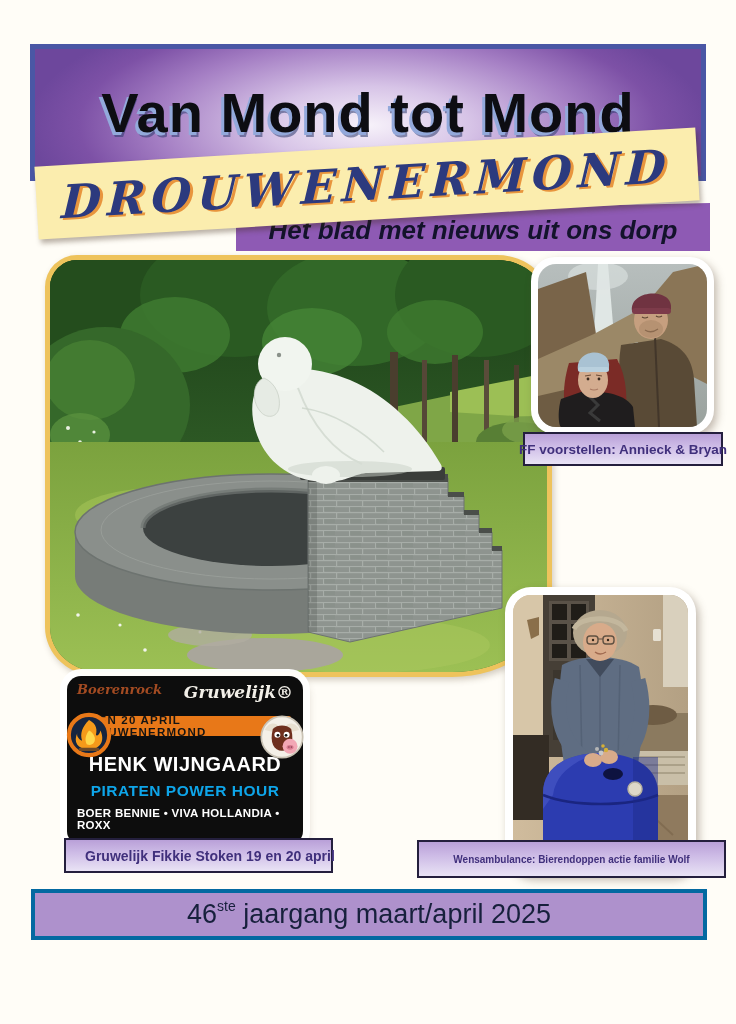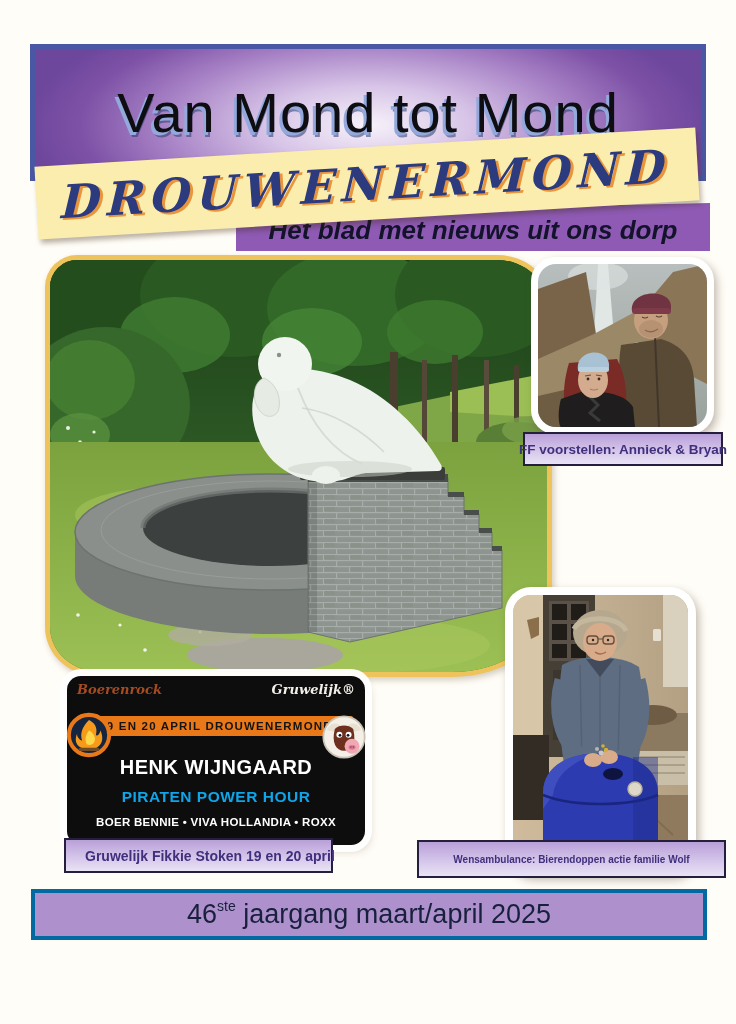--- a/index.html
+++ b/index.html
@@ -5,21 +5,21 @@
   html,body{margin:0;padding:0;background:#ffffff;}
   .page{position:relative;width:736px;height:1024px;margin:0 auto;background:#fffdf7;
         font-family:"Liberation Sans",sans-serif;overflow:hidden;}
 
   
   .title-banner{position:absolute;left:30px;top:44px;width:666px;height:127px;
     border:5px solid #4a57a5;
     background:radial-gradient(ellipse 340px 130px at 50% 60%,
       #f7f2fa 0%,#d7c4e7 30%,#a57fc4 62%,#7d51a6 85%,#6d479c 100%);
     display:flex;align-items:center;justify-content:center;z-index:1;}
-  .title-banner h1{margin:0;font-size:56px;font-weight:400;letter-spacing:1px;color:#0d0d12;
+  .title-banner h1{margin:0;font-size:56px;font-weight:700;letter-spacing:1px;color:#0d0d12;
     white-space:nowrap;
     text-shadow:-3px 3px 0 #93a9db,-1px 5px 0 rgba(44,58,110,.55);}
 
   .village-banner{position:absolute;left:36px;top:147px;width:662px;height:73px;
     background:#fbedae;transform:rotate(-3.4deg);
     box-shadow:2px 4px 5px rgba(60,40,20,.35);
     display:flex;align-items:center;justify-content:center;z-index:3;}
   .village-banner span{font-family:"DejaVu Serif",serif;font-style:italic;font-weight:700;
     font-size:46px;letter-spacing:6px;color:#2c3a7e;white-space:nowrap;
     transform:skewX(-6deg);text-shadow:3px 2px 0 #e8953d;}
@@ -46,26 +46,26 @@
   
   .cap{position:absolute;box-sizing:border-box;
     background:linear-gradient(180deg,#b9a0d8 0%,#cdbbe6 40%,#e9e3f5 100%);
     border:2px solid #241f3d;color:#40307c;font-weight:600;
     display:flex;align-items:center;justify-content:center;z-index:6;white-space:nowrap;}
   .cap-couple{left:523px;top:432px;width:200px;height:34px;font-size:13.5px;}
   .cap-poster{left:64px;top:838px;width:269px;height:35px;font-size:14px;justify-content:flex-start;padding-left:19px;}
   .cap-barrel{left:417px;top:840px;width:309px;height:38px;font-size:10px;}
 
   
-  .poster{position:absolute;left:67px;top:676px;width:298px;height:169px;background:#0d0d0d;
+  .poster{position:absolute;left:67px;top:676px;width:236px;height:169px;background:#0d0d0d;
     border-radius:14px;box-shadow:0 0 0 7px rgba(255,255,255,.96),4px 5px 10px rgba(90,70,50,.3);
     z-index:5;box-sizing:border-box;padding:6px 10px 4px;display:flex;flex-direction:column;}
   .poster .brand-row{display:flex;justify-content:space-between;align-items:flex-start;height:24px;}
   .brand-left{font-family:"DejaVu Serif",serif;font-style:italic;font-weight:700;font-size:13px;color:#a34b22;}
-  .brand-right{font-family:"DejaVu Serif",serif;font-style:italic;font-weight:700;font-size:13px;color:#f2efe8;margin-left:19px;}
+  .brand-right{font-family:"DejaVu Serif",serif;font-style:italic;font-weight:700;font-size:17px;color:#f2efe8;margin-left:19px;}
   .date-strip{margin:10px 2px 0;height:20px;background:#e87818;border-radius:2px;
     display:flex;align-items:center;justify-content:center;
     font-weight:800;font-size:11.5px;letter-spacing:1.2px;color:#141414;}
   .poster .lines{flex:1;display:flex;flex-direction:column;align-items:center;justify-content:space-evenly;padding-top:2px;}
   .headliner{font-weight:900;font-size:33px;letter-spacing:1px;color:#ffffff;line-height:1;}
   .act2{font-weight:800;font-size:20px;letter-spacing:.5px;color:#ffffff;line-height:1;margin-top:6px;}
   .act3{font-weight:700;font-size:15.5px;letter-spacing:.5px;color:#0ea5e9;line-height:1;}
   .act4{font-weight:700;font-size:11.5px;letter-spacing:.3px;color:#ffffff;line-height:1;}
   .badge{position:absolute;width:46px;height:46px;border-radius:50%;}
   .badge-flame{left:-1px;top:36px;}

